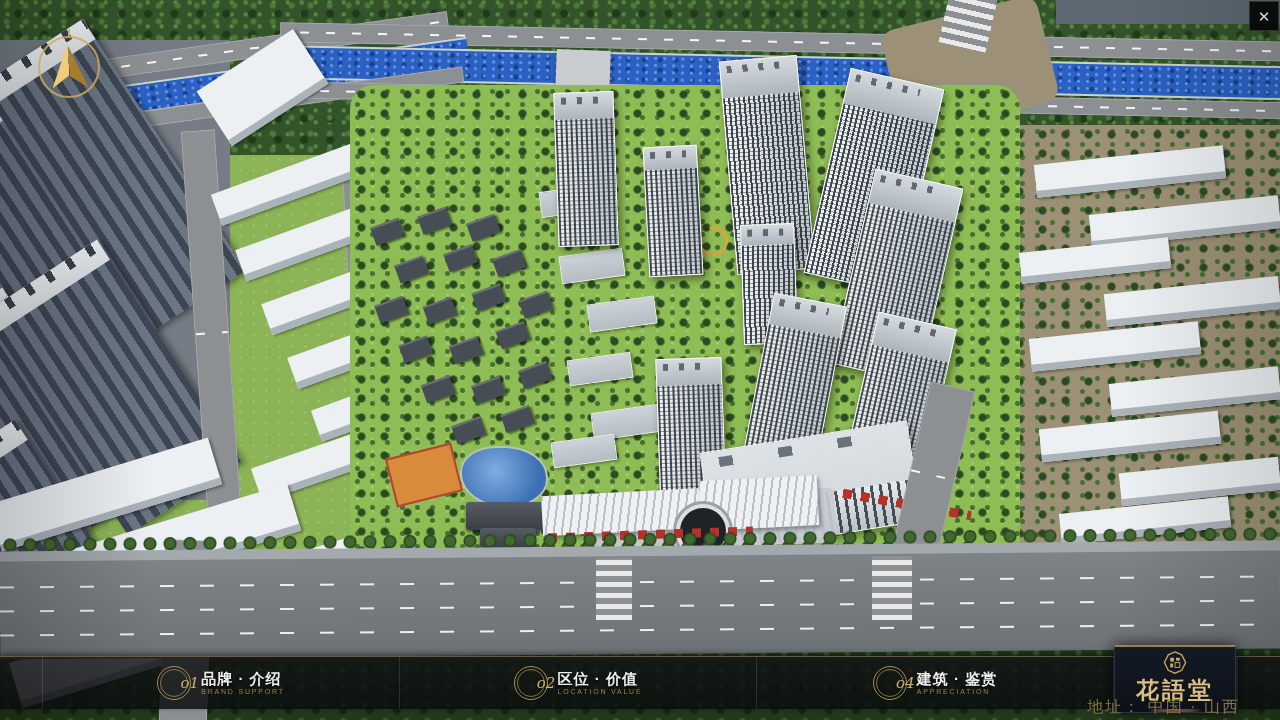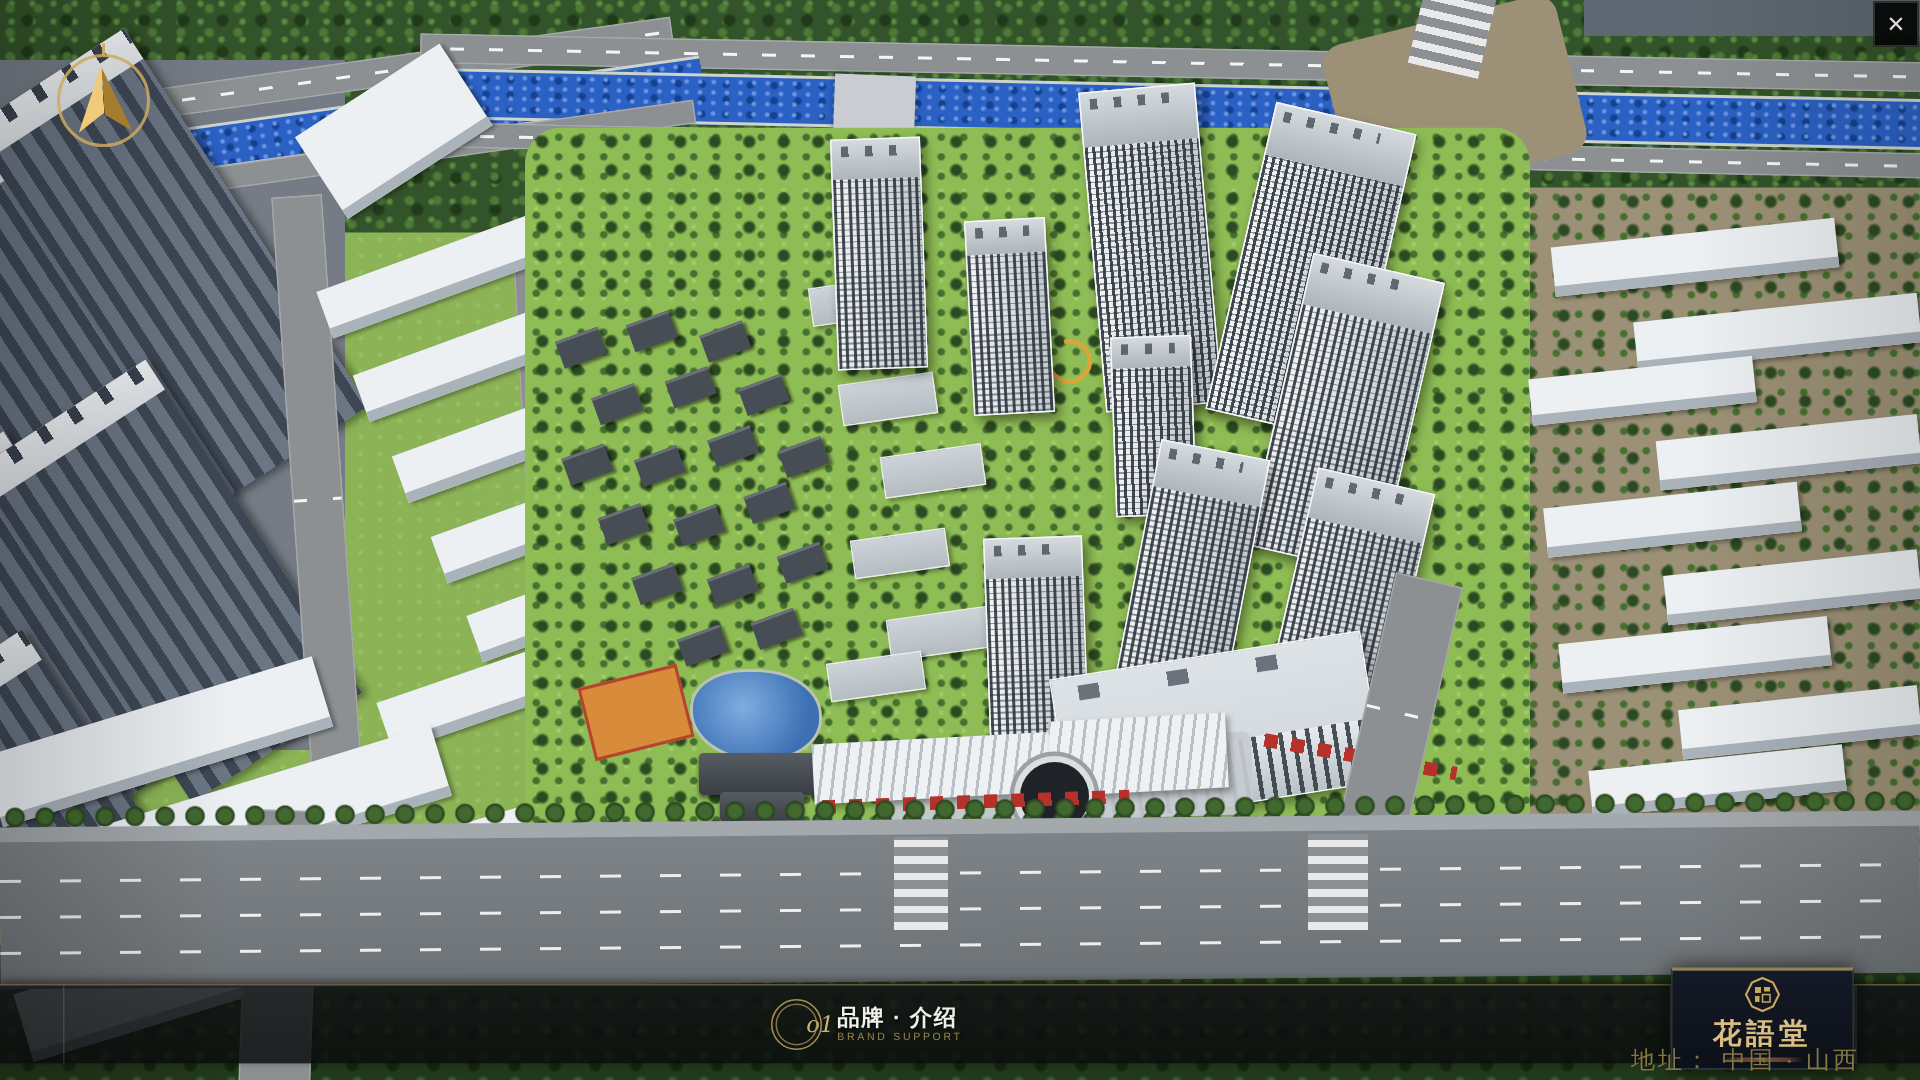--- a/index.html
+++ b/index.html
@@ -65,21 +65,21 @@
   .edge.r{border-right:none;border-left:1px solid rgba(255,255,255,.12);}
   .mi{flex:1;display:flex;align-items:center;justify-content:center;gap:10px;border-right:1px solid rgba(255,255,255,.12);height:100%;cursor:pointer;}
   .badge{width:32px;height:32px;border:1px solid #a98f55;border-radius:50%;display:flex;align-items:center;justify-content:center;position:relative;flex:0 0 auto;}
   .badge::before{content:"";position:absolute;inset:2px;border:1px solid rgba(169,143,85,.75);border-radius:50%;}
   .num{font-family:"DejaVu Serif",serif;font-style:italic;font-size:15px;color:#d2b272;margin-left:31px;}
   .txt{display:flex;flex-direction:column;align-items:flex-start;gap:2px;}
   .zh{font-weight:700;font-size:15px;line-height:1;color:#f0f0ed;letter-spacing:1px;text-shadow:0 1px 2px rgba(0,0,0,.85);}
   .en{font-size:7px;color:#9b8550;letter-spacing:1.8px;}
   .logoslot{width:122px;position:relative;border-right:1px solid rgba(255,255,255,.12);}
   .logo{position:absolute;left:50%;top:-12px;transform:translateX(-50%);width:122px;height:68px;background:linear-gradient(#141a26,#0c1018);border:1px solid #2c3340;border-top:2px solid #96824e;display:flex;flex-direction:column;align-items:center;padding-top:4px;box-sizing:border-box;box-shadow:0 0 14px rgba(0,0,0,.75);cursor:pointer;}
-  .logo-title{font-family:Liberation Sans, sans-serif;font-weight:700;font-size:19px;color:#d9bd82;letter-spacing:3px;margin-top:1px;}
+  .logo-title{font-family:Liberation Sans, sans-serif;font-weight:700;font-size:23px;color:#d9bd82;letter-spacing:3px;margin-top:1px;}
   .logo-sub{width:54px;height:3px;margin-top:3px;background:linear-gradient(90deg,transparent,#6e4436 20%,#8a5a40 50%,#6e4436 80%,transparent);opacity:.85;}
   .address{position:absolute;right:40px;bottom:2px;font-size:16px;color:#857743;letter-spacing:2px;z-index:11;}
 </style>
 </head>
 <body>
 
 <div class="stage">
 
   <div class="scene abs" style="inset:0;cursor:grab;">
 
@@ -218,20 +218,38 @@
 
     <div class="mi">
       <span class="badge">
           <span class="num">o1</span>
         </span>
       <span class="txt">
           <span class="zh">品牌 · 介绍</span>
           <span class="en">BRAND SUPPORT</span>
         </span>
     </div>
+    <div class="mi">
+      <span class="badge">
+          <span class="num">o2</span>
+        </span>
+      <span class="txt">
+          <span class="zh">区位 · 价值</span>
+          <span class="en">LOCATION VALUE</span>
+        </span>
+    </div>
+    <div class="mi">
+      <span class="badge">
+          <span class="num">o4</span>
+        </span>
+      <span class="txt">
+          <span class="zh">建筑 · 鉴赏</span>
+          <span class="en">APPRECIATION</span>
+        </span>
+    </div>
 
     <div class="logoslot">
       <div class="logo">
         <svg width="24" height="24" viewBox="0 0 24 24">
           <polygon points="12,1 19,4 23,12 19,20 12,23 5,20 1,12 5,4" fill="none" stroke="#c9a75f" stroke-width="1.4"></polygon>
           <rect x="7" y="7" width="4" height="4" fill="#c9a75f"></rect>
           <rect x="13" y="7" width="4" height="3" fill="#c9a75f"></rect>
           <rect x="7" y="13" width="3" height="4" fill="#c9a75f"></rect>
           <rect x="12" y="12" width="5" height="5" fill="none" stroke="#c9a75f" stroke-width="1"></rect>
         </svg>

